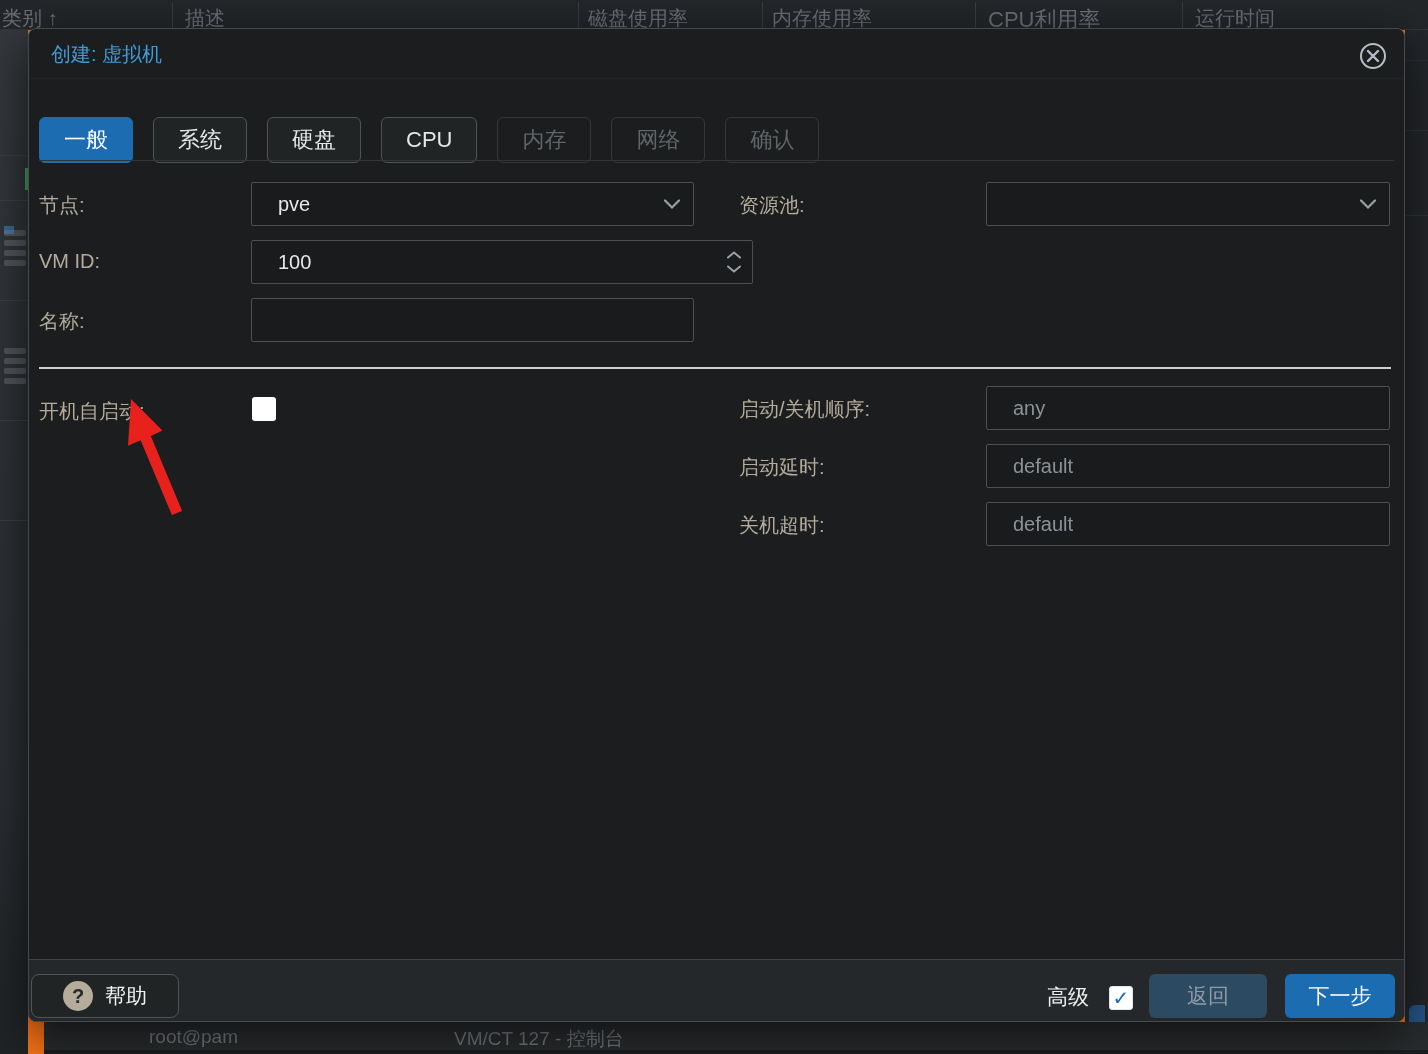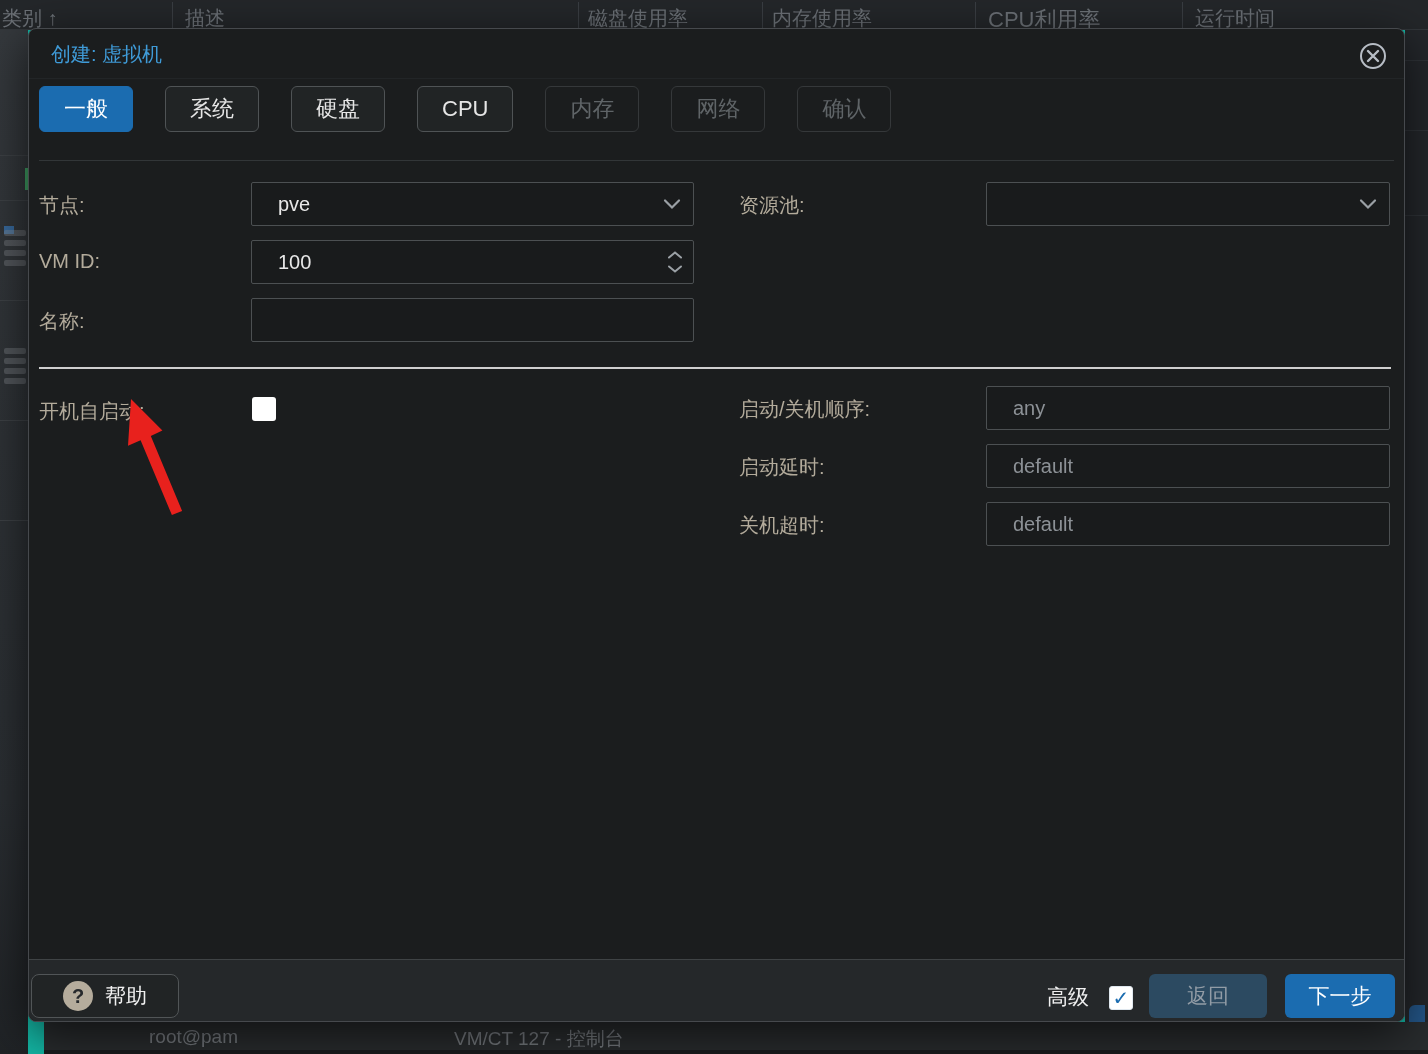--- a/index.html
+++ b/index.html
@@ -1,18 +1,18 @@
 <!DOCTYPE html>
 <html><head>
 <meta charset="utf-8">
 <style>
   * { margin:0; padding:0; box-sizing:border-box; }
   html,body { background:#17191b; }
   body { font-family:"Liberation Sans","DejaVu Sans",sans-serif; }
-  .page { position:relative; width:1428px; height:1054px; background:#14b8a6; overflow:hidden; }
+  .page { position:relative; width:1428px; height:1054px; background:#f97316; overflow:hidden; }
 
   
   .bg-topbar { position:absolute; top:0; left:0; width:1428px; height:30px; background:#24272a; border-bottom:1px solid #33373b; }
   .bg-topbar .hdr { position:absolute; top:5px; font-size:20px; color:#6c7177; white-space:nowrap; }
   .bg-topbar .vline { position:absolute; top:2px; width:1px; height:26px; background:#3a3e43; }
   .bg-leftstrip { position:absolute; top:30px; left:0; width:28px; height:1024px;
     background:linear-gradient(180deg,#35393d 0%,#2e3236 40%,#2a2e32 75%,#202326 100%); }
   .bg-leftstrip .hline { position:absolute; left:0; width:28px; height:1px; background:#3d4145; }
   .bg-green-accent { position:absolute; left:25px; top:138px; width:3px; height:22px; background:#3f9e63; }
   .bg-blue-dot { position:absolute; left:4px; top:196px; width:10px; height:8px; background:#3b7fc4; opacity:.7; }
@@ -25,21 +25,21 @@
 
   
   .dialog { position:absolute; left:28px; top:28px; width:1377px; height:994px;
     background:#1b1d1e; border:1px solid #46494d; border-radius:8px;
     box-shadow:0 12px 48px rgba(0,0,0,.65); }
   .dlg-title { position:absolute; left:22px; top:12px; font-size:20px; color:#3f9bd8; }
   .close-btn { position:absolute; right:13px; top:9px; width:36px; height:36px; cursor:pointer;
     display:flex; align-items:center; justify-content:center; }
   .dlg-header-line { position:absolute; left:0; top:49px; width:1375px; height:1px; background:#222527; }
 
-  .tabbar { position:absolute; left:10px; top:57px; display:flex; gap:32px; }
+  .tabbar { position:absolute; left:10px; top:88px; display:flex; gap:20px; }
   .tab { height:46px; padding:0 24px; display:flex; align-items:center; justify-content:center;
     font-size:22px; border:1px solid #4f5355; border-radius:6px; background:#212425; color:#e6e6e6; cursor:pointer; white-space:nowrap; }
   .tab.active { background:#1b6cb0; border-color:#1b6cb0; color:#ffffff; }
   .tab.disabled { border-color:#35383a; color:#5f6467; background:transparent; cursor:default; }
   .tabbar-underline { position:absolute; left:10px; top:131px; width:1355px; height:1px; background:#323638; }
 
   .form-label { position:absolute; font-size:20px; color:#b3ab9b; white-space:nowrap; }
   .field { position:absolute; height:44px; background:#191b1c; border:1px solid #4c5052; border-radius:2px; }
   .field input { position:absolute; left:12px; top:0; width:100%; height:100%; background:transparent; border:none; outline:none;
     color:#e8e8e8; font-size:20px; padding:0 14px; font-family:inherit; }
@@ -146,21 +146,21 @@
     <div class="field" style="left:222px; top:153px; width:443px;">
       <input type="text" value="pve" style="">
       <span class="chevron">
         <svg width="18" height="11" viewBox="0 0 18 11">
             <path d="M2 2 L9 9 L16 2" fill="none" stroke="#9aa0a5" stroke-width="2.2" stroke-linecap="round"></path>
           </svg>
       </span>
     </div>
 
     <div class="form-label" style="left:10px; top:221px;">VM ID:</div>
-    <div class="field" style="left:222px; top:211px; width:443px;">
+    <div class="field" style="left:222px; top:211px; width:502px;">
       <input type="text" value="100" style="">
       <span class="spinner">
         <svg width="16" height="9" viewBox="0 0 16 9">
             <path d="M2 7 L8 2 L14 7" fill="none" stroke="#9aa0a5" stroke-width="2" stroke-linecap="round"></path>
           </svg>
         <svg width="16" height="9" viewBox="0 0 16 9">
             <path d="M2 2 L8 7 L14 2" fill="none" stroke="#9aa0a5" stroke-width="2" stroke-linecap="round"></path>
           </svg>
       </span>
     </div>

